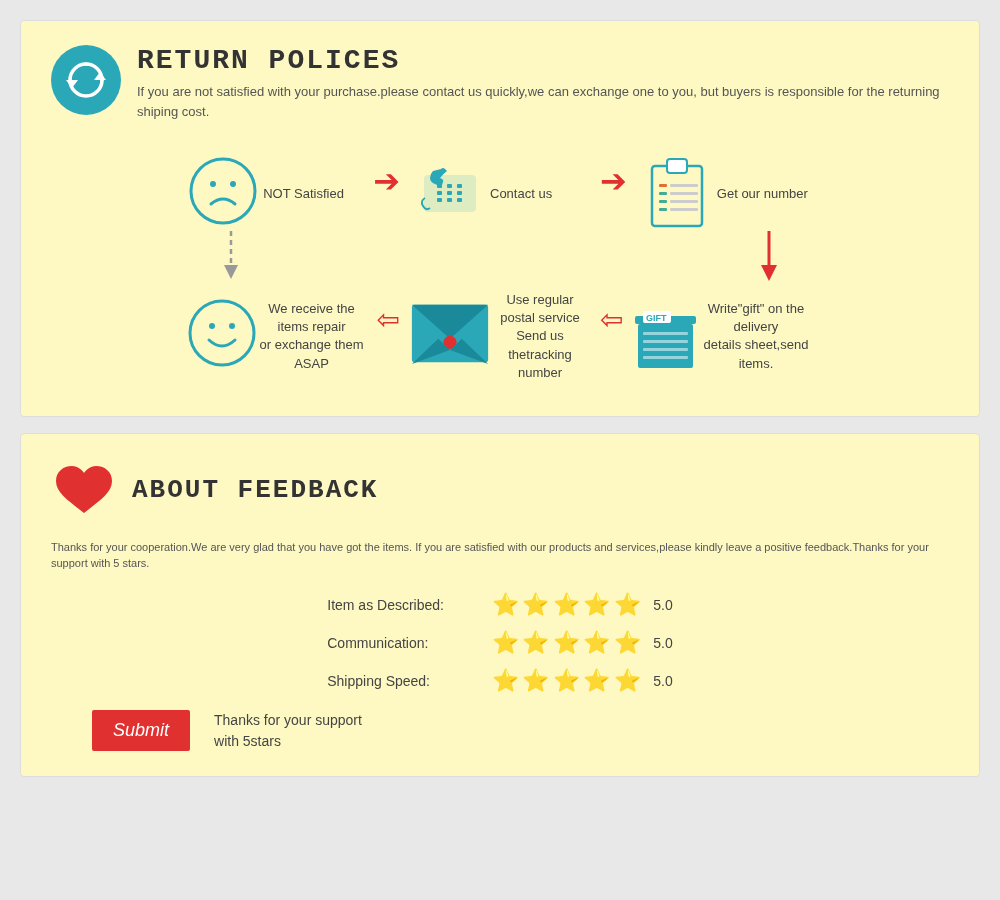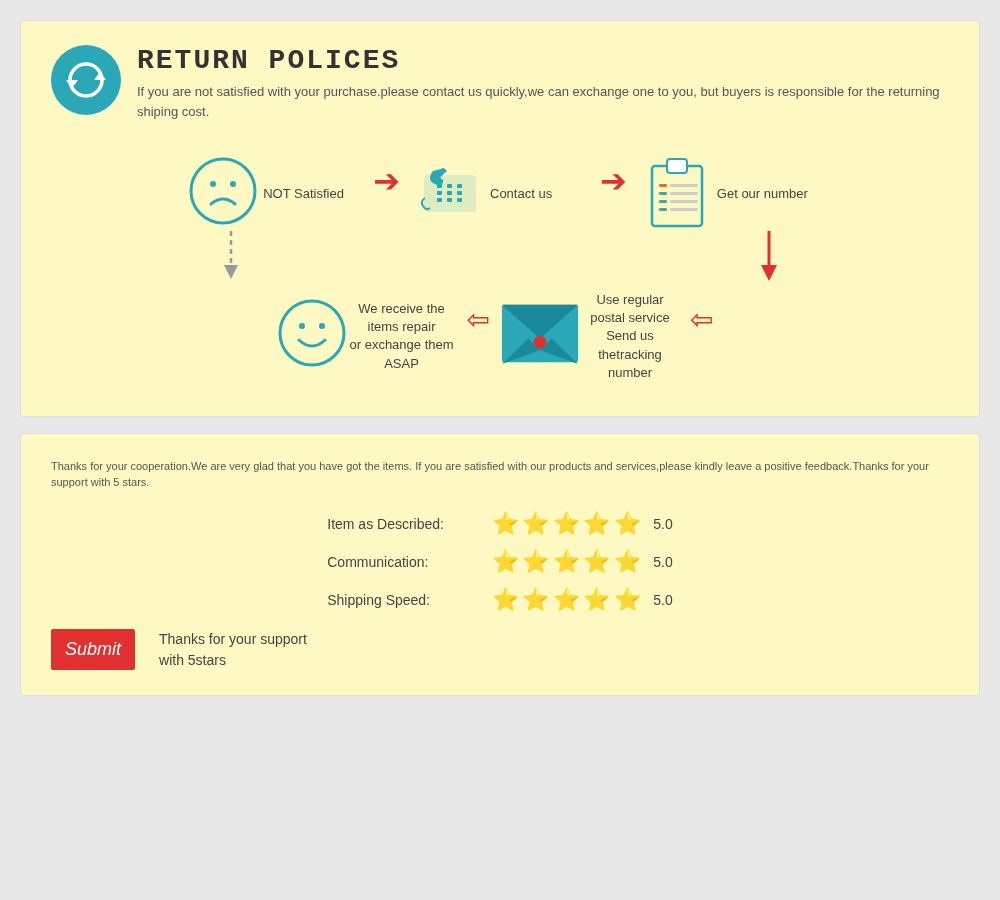--- a/index.html
+++ b/index.html
@@ -189,25 +189,26 @@
     .submit-row {
       display: flex;
       align-items: center;
       margin-top: 16px;
       gap: 24px;
     }
     .submit-btn {
       background: #e03030;
       color: #fff;
       border: none;
-      padding: 10px 14px;
+      padding: 10px 21px;
       font-size: 18px;
       border-radius: 2px;
       cursor: pointer;
       font-style: italic;
+      margin-left: 41px;
     }
     .submit-note {
       font-size: 14px;
       color: #444;
       line-height: 1.5;
     }
   </style>
 </head>
 <body>
 
@@ -339,25 +340,54 @@
 
             <polygon points="2,65 30,38 42.5,50" fill="#1a8a9a"></polygon>
             <polygon points="83,65 55,38 42.5,50" fill="#1a8a9a"></polygon>
           </svg>
         </div>
         <div class="flow-label">Use regular postal service<br>Send us thetracking number</div>
       </div>
 
       <div class="arrow-left" style="font-size:28px;color:#e03030;margin:0 10px;margin-bottom:28px;">⇦</div>
 
+      <div class="flow-item">
+        <div class="flow-icon-wrap">
+
+          <svg class="giftbox-icon" viewBox="0 0 65 75">
+            <rect x="2" y="20" width="61" height="8" rx="2" fill="#2aa8b8"></rect>
+            <rect x="5" y="28" width="55" height="44" rx="2" fill="#2aa8b8"></rect>
+
+            <rect x="10" y="15" width="28" height="12" rx="2" fill="white"></rect>
+            <text x="13" y="25" font-size="9" fill="#2aa8b8" font-family="Arial" font-weight="bold">GIFT</text>
+
+            <rect x="10" y="36" width="45" height="3" rx="1" fill="white" opacity="0.5"></rect>
+            <rect x="10" y="44" width="45" height="3" rx="1" fill="white" opacity="0.5"></rect>
+            <rect x="10" y="52" width="45" height="3" rx="1" fill="white" opacity="0.5"></rect>
+            <rect x="10" y="60" width="45" height="3" rx="1" fill="white" opacity="0.5"></rect>
+          </svg>
+        </div>
+        <div class="flow-label">Write"gift" on the delivery<br>details sheet,send items.</div>
+      </div>
     </div>
   </div>
 </div>
 
 <div class="card">
+  <div class="feedback-header">
+    <div class="heart-icon">
+
+      <svg width="60" height="55" viewBox="0 0 60 55">
+        <path d="M30 50 C15 38 2 30 2 18 C2 9 9 3 18 3 C24 3 28 7 30 10 C32 7 36 3 42 3 C51 3 58 9 58 18 C58 30 45 38 30 50Z" fill="#e03030"></path>
+      </svg>
+    </div>
+    <div>
+      <h2>ABOUT FEEDBACK</h2>
+    </div>
+  </div>
 
   <p class="feedback-desc">Thanks for your cooperation.We are very glad that you have got the items. If you are satisfied with our products and services,please kindly leave a positive feedback.Thanks for your support with 5 stars.</p>
 
   <div class="rating-row">
     <div class="rating-label">Item as Described:</div>
     <div class="stars">
       <span class="star">⭐</span>
       <span class="star">⭐</span>
       <span class="star">⭐</span>
       <span class="star">⭐</span>

